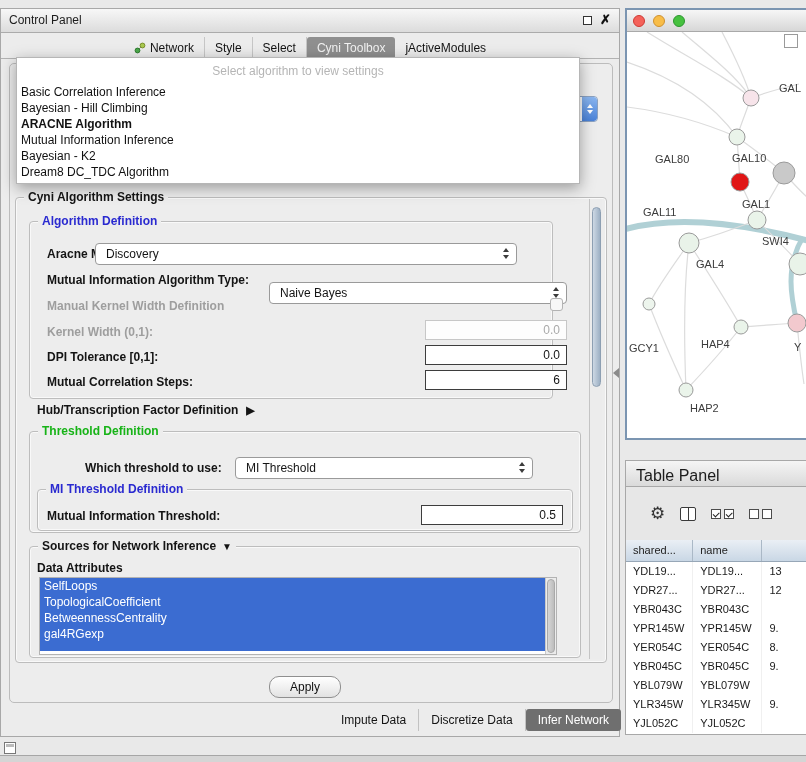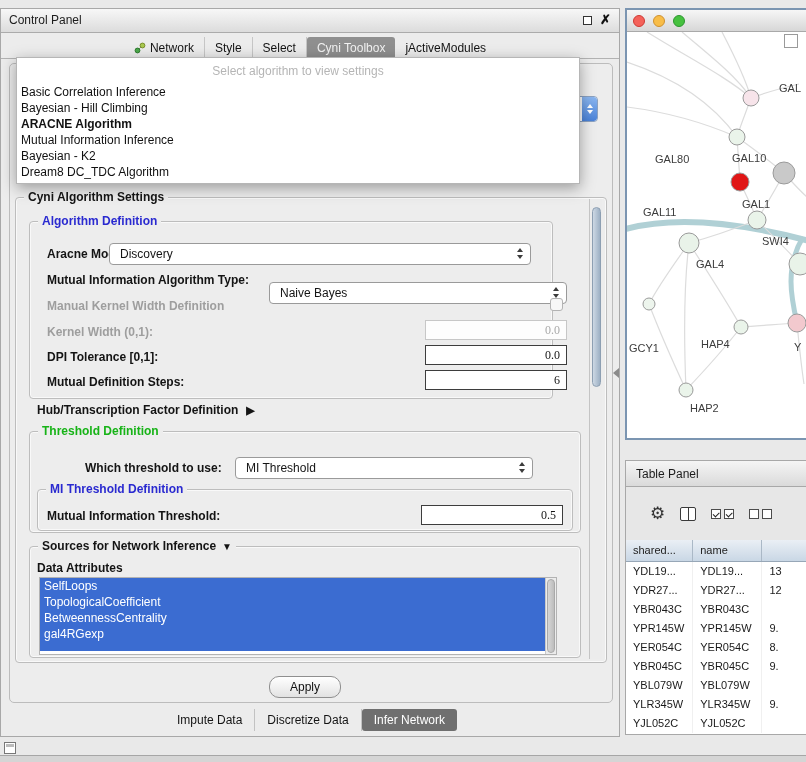--- a/index.html
+++ b/index.html
@@ -24,42 +24,42 @@
   .t-green{color:#17b317;}
 
   .lbl{position:absolute;font-weight:bold;font-size:12px;white-space:nowrap;}
   .lbl.dis{color:#9e9e9e;}
 
   .combo{position:absolute;height:22px;background:#fff;border:1px solid #9a9a9a;border-radius:4px;display:flex;align-items:center;padding:0 26px 0 10px;font-size:12px;}
   .combo .arrows{position:absolute;right:7px;top:4px;display:flex;flex-direction:column;align-items:center;}
   .tri-up{width:0;height:0;border-left:3.5px solid transparent;border-right:3.5px solid transparent;border-bottom:4.5px solid #3c3c3c;margin-bottom:2.5px;}
   .tri-dn{width:0;height:0;border-left:3.5px solid transparent;border-right:3.5px solid transparent;border-top:4.5px solid #3c3c3c;}
 
-  .tfield{position:absolute;height:20px;background:#fff;border:1px solid #3d3d3d;display:flex;align-items:center;justify-content:flex-end;padding:0 6px;font-size:12px;font-family:Liberation Serif, serif;}
+  .tfield{position:absolute;height:20px;background:#fff;border:1px solid #3d3d3d;display:flex;align-items:center;justify-content:flex-end;padding:0 6px;font-size:12px;}
   .tfield.dis{border-color:#c7c7c7;color:#a9a9a9;background:#fdfdfd;}
 
   .cbx{position:absolute;width:13px;height:13px;border:1px solid #b3b3b3;border-radius:3px;background:#f7f7f7;}
 
   .hub-row{position:absolute;font-weight:bold;font-size:12px;white-space:nowrap;}
   .tri-right{display:inline-block;margin-left:8px;font-size:11px;}
   .tri-down{display:inline-block;margin-left:6px;font-size:10px;}
 
   .attr-list{position:absolute;background:#fff;border:1px solid #b3b3b3;overflow:hidden;}
   .attr-items{position:absolute;left:0;top:0;right:11px;bottom:0;}
   .attr-item{height:16px;line-height:16px;background:#3b6cd1;color:#fff;padding-left:4px;font-size:12px;white-space:nowrap;overflow:hidden;}
   .attr-item.clip{height:9px;}
   .list-scroll{position:absolute;right:0;top:0;width:11px;bottom:0;background:#ececec;border-left:1px solid #c9c9c9;}
   .list-thumb{position:absolute;left:1px;right:1px;top:1px;bottom:1px;background:linear-gradient(90deg,#d6d6d6,#bdbdbd);border:1px solid #a9a9a9;border-radius:4px;}
 
   .scroll-v{position:absolute;width:13px;background:#ececec;border-left:1px solid #c4c4c4;}
   .scroll-thumb{position:absolute;left:2px;width:9px;border-radius:5px;background:linear-gradient(90deg,#cdd8e4,#9db0c4);border:1px solid #8d9fb2;}
 
   .btn{position:absolute;border:1px solid #8f8f8f;border-radius:10px;background:linear-gradient(#ffffff,#e2e2e2);display:flex;align-items:center;justify-content:center;font-size:12px;color:#111;}
 
-  .bottom-tabs{position:absolute;left:0;top:699px;width:620px;height:24px;display:flex;align-items:center;justify-content:center;}
+  .bottom-tabs{position:absolute;left:0;top:699px;width:620px;height:24px;display:flex;align-items:center;justify-content:flex-end;}
   .btab{padding:4px 12px;border-right:1px solid #c2c2c2;white-space:nowrap;}
   .btab:last-child{border-right:none;}
   .btab.on{background:#6f6f6f;color:#fff;border-radius:3px;border-right:none;}
 
   
   .popup{position:absolute;left:16px;top:57px;width:564px;background:#fff;border:1px solid #b6b6b6;box-shadow:0 4px 14px rgba(0,0,0,.35);z-index:20;padding-bottom:3px;}
   .pop-placeholder{height:26px;line-height:26px;text-align:center;color:#b5b5b5;font-size:12px;}
   .pop-item{line-height:16px;padding-left:4px;font-size:12px;color:#111;white-space:nowrap;}
   .pop-item.sel{font-weight:bold;}
   .combo-frag{position:absolute;left:566px;top:96px;width:32px;height:26px;background:#fff;border:1px solid #8ba1c0;border-radius:4px;z-index:10;overflow:hidden;}
@@ -73,21 +73,21 @@
   .light{width:12px;height:12px;border-radius:50%;}
   .light.red{background:#f4625a;border:1px solid #ce3a34;}
   .light.yellow{background:#f8bd48;border:1px solid #cf9130;}
   .light.green{background:#46c13f;border:1px solid #2d9630;}
   .nw-canvas{position:absolute;left:0;top:22px;right:0;bottom:0;background:#fff;overflow:hidden;}
   .nw-corner{position:absolute;right:10px;top:2px;width:14px;height:14px;background:#fff;border:1px solid #9a9a9a;}
 
   
   .tp{position:absolute;left:625px;top:460px;width:185px;height:275px;z-index:2;}
   .tp-title{position:absolute;left:0;top:0;width:100%;height:27px;background:linear-gradient(#f5f5f5,#dadada);border:1px solid #a8a8a8;}
-  .tp-title span{position:absolute;left:10px;top:6px;font-size:12px;color:#1c1c1c;}
+  .tp-title span{position:absolute;left:10px;top:6px;font-size:16px;color:#1c1c1c;}
   .tp-body{position:absolute;left:0;top:27px;width:100%;bottom:0;background:#e7e7e7;border:1px solid #a8a8a8;border-top:none;}
   .tp-toolbar{position:absolute;left:0;top:0;width:100%;height:53px;display:flex;align-items:center;padding-left:24px;gap:15px;}
   .tb-gear{font-family:"DejaVu Sans",sans-serif;font-size:17px;color:#333;line-height:1;}
   .tb-cols{width:16px;height:14px;border:1.5px solid #3a3a3a;border-radius:2px;display:inline-flex;background:#fff;}
   .tb-cols i{flex:1;border-right:1.5px solid #3a3a3a;}
   .tb-cols i:last-child{border-right:none;}
   .tb-sel{display:inline-flex;gap:3px;}
   .tb-sel i{display:inline-block;width:10px;height:10px;border:1px solid #4c4c4c;background:#fff;}
   .tb-sel i.chk::after{content:"";display:block;width:5px;height:2.5px;border-left:1.5px solid #222;border-bottom:1.5px solid #222;transform:rotate(-45deg);margin:2px 0 0 1px;}
   .tp-table{position:absolute;left:0;top:53px;right:0;bottom:0;background:#fff;overflow:hidden;}
@@ -139,21 +139,21 @@
     <span class="gb-title">Cyni Algorithm Settings</span>
   </div>
   <div class="scroll-v" style="left:588px;top:190px;height:460px;">
     <div class="scroll-thumb" style="top:8px;height:180px;"></div>
   </div>
 
   <div class="gb" style="left:28px;top:212px;width:524px;height:178px;text-align:right;">
     <span class="gb-title t-blue">Algorithm Definition</span>
   </div>
   <span class="lbl" style="left:46px;top:238px;">Aracne Mode:</span>
-  <div class="combo" style="left:108px;top:234px;width:422px;">
+  <div class="combo" style="left:94px;top:234px;width:422px;">
     <span>Discovery</span>
     <span class="arrows">
         <i class="tri-up"></i>
         <i class="tri-dn"></i>
       </span>
   </div>
   <span class="lbl" style="left:46px;top:264px;">Mutual Information Algorithm Type:</span>
   <div class="combo" style="left:268px;top:273px;width:298px;">
     <span>Naive Bayes</span>
     <span class="arrows">
@@ -164,21 +164,21 @@
   <span class="lbl dis" style="left:46px;top:290px;">Manual Kernel Width Definition</span>
   <span class="cbx" style="left:549px;top:289px;"></span>
   <span class="lbl dis" style="left:46px;top:316px;">Kernel Width (0,1):</span>
   <div class="tfield dis" style="left:424px;top:311px;width:142px;">
     <span>0.0</span>
   </div>
   <span class="lbl" style="left:46px;top:341px;">DPI Tolerance [0,1]:</span>
   <div class="tfield" style="left:424px;top:336px;width:142px;">
     <span>0.0</span>
   </div>
-  <span class="lbl" style="left:46px;top:366px;">Mutual Definition Steps:</span>
+  <span class="lbl" style="left:46px;top:366px;">Mutual Correlation Steps:</span>
   <div class="tfield" style="left:424px;top:361px;width:142px;">
     <span>6</span>
   </div>
 
   <div class="hub-row" style="left:36px;top:394px;">
     <span>Hub/Transcription Factor Definition</span><span class="tri-right">▶</span>
   </div>
 
   <div class="gb" style="left:28px;top:422px;width:552px;height:102px;">
     <span class="gb-title t-green">Threshold Definition</span>

